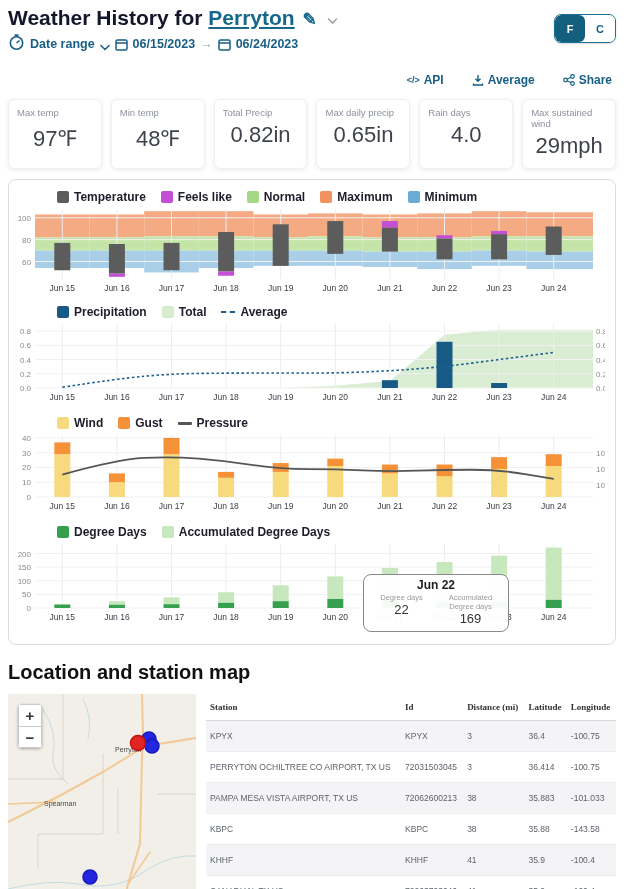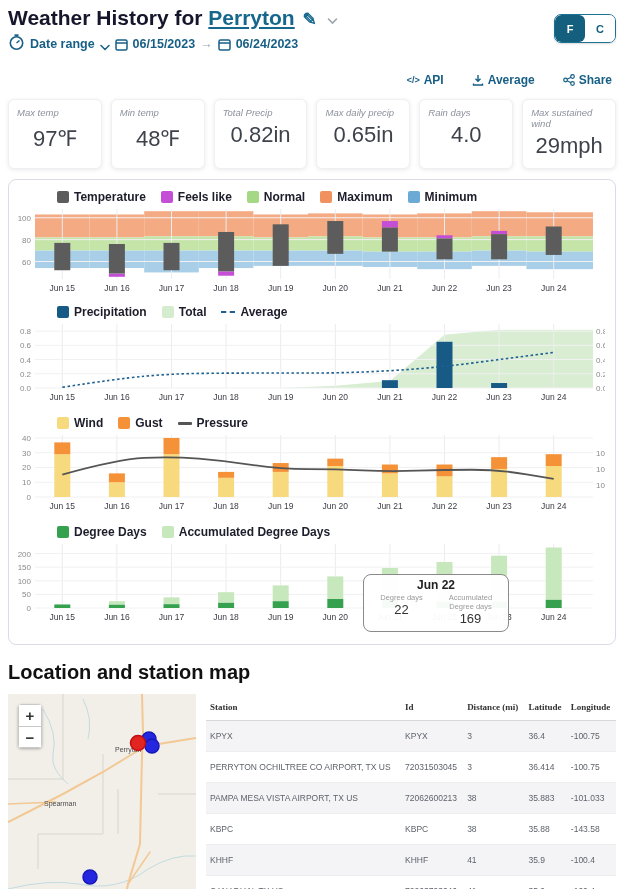--- a/index.html
+++ b/index.html
@@ -12,21 +12,21 @@
   .unit-toggle { display:flex; border:1px solid #1a7295; border-radius:7px; overflow:hidden; margin-top:8px; box-shadow:0 1px 2px rgba(0,0,0,.15);}
   .unit-btn { width:30px; height:27px; font-size:11px; font-weight:700; display:flex; align-items:center; justify-content:center; cursor:pointer; }
   .unit-f { background:#135f7d; color:#fff; border-radius:6px; }
   .unit-c { background:#fff; color:#135f7d; }
   .daterow { display:flex; align-items:flex-end; gap:5px; color:#175f86; font-weight:700; font-size:12.5px; margin-top:4px; }
   .daterow svg { display:block; }
   .actions { display:flex; justify-content:flex-end; gap:28px; margin:22px 4px 4px 0; color:#175f86; font-weight:700; font-size:12px; }
   .action { display:flex; align-items:center; gap:4px; cursor:pointer; }
   .stats { display:flex; gap:9px; margin:12px 0 10px 0; }
   .stat-card { flex:1; background:#fff; border:1px solid #f0f0f2; border-radius:6px; box-shadow:0 1px 4px rgba(80,80,100,.12); padding:7px 8px 9px 8px; }
-  .stat-label { font-size:9.5px; color:#8b919c;font-style:italic; }
+  .stat-label { font-size:9.5px; color:#8b919c; }
   .stat-value { font-size:22px; color:#3e424b; text-align:center; margin-top:4px; }
   .panel { border:1px solid #d9dbe6; border-radius:8px; padding:8px 6px 4px 6px; }
   .chart-section { margin-bottom:4px; }
   .legend { display:flex; gap:15px; margin:2px 0 1px 42px; align-items:center; }
   .lg-item { display:flex; align-items:center; gap:5px; cursor:pointer; }
   .lg-swatch { width:12px; height:12px; border-radius:2px; }
   .lg-line { width:14px; height:3px; border-radius:1px; }
   .lg-dash { width:14px; height:0; border-top:2px dashed #1d6091; }
   .lg-label { font-size:12px; font-weight:700; color:#1d1d2b; }
   .chart-wrap { position:relative; }

